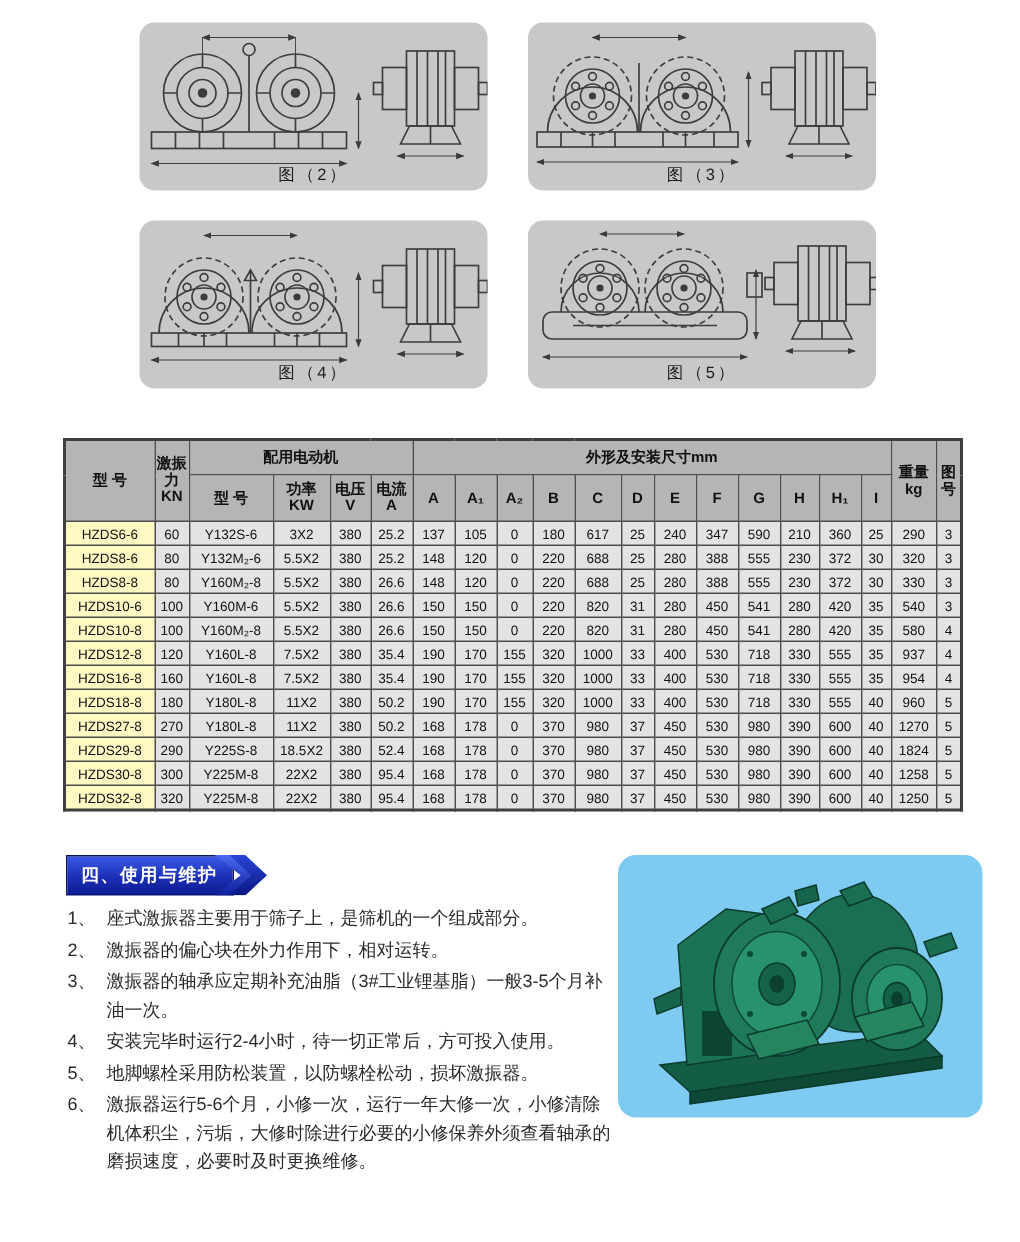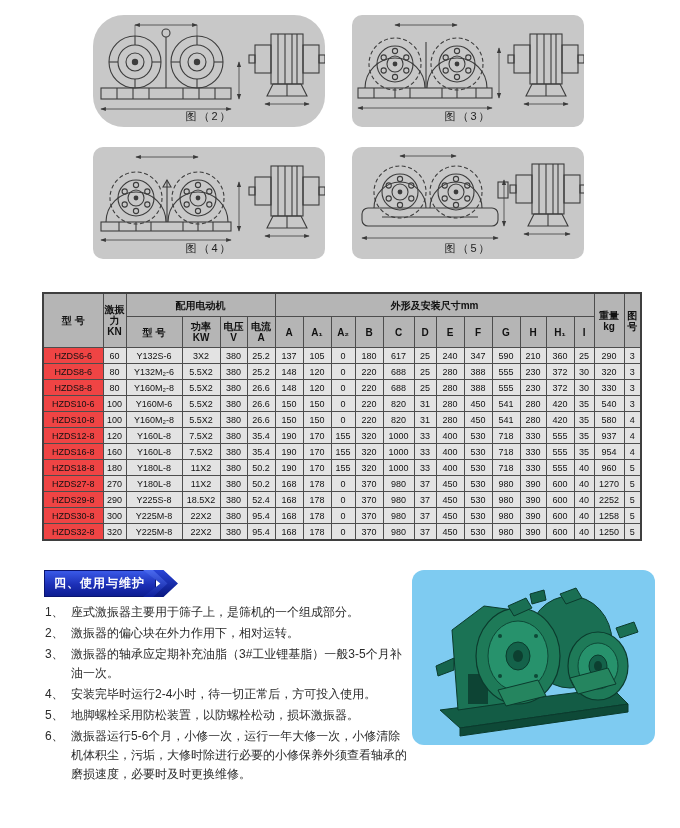--- a/index.html
+++ b/index.html
@@ -17,21 +17,21 @@
 
   
   table.spec{position:absolute;left:42px;top:292px;width:598px;border-collapse:collapse;
              table-layout:fixed;border:2px solid #3f3f3f;}
   table.spec th,table.spec td{border:1px solid #4d4d4d;text-align:center;padding:0;
              overflow:hidden;white-space:nowrap;}
   table.spec th{background:#b5b5b5;font-size:10px;font-weight:bold;color:#111;line-height:11px;margin-left:15px;}
   table.spec thead tr:first-child th{height:22px;}
   table.spec thead tr:last-child th{height:30px;}
   table.spec td{background:#e3e3e3;font-size:9px;height:15px;color:#111;}
-  table.spec td.model{background:#ef4444;font-size:9px;}
+  table.spec td.model{background:#fef9c3;font-size:9px;}
   .vstack div{line-height:11px;}
 
   
   .sect-wrap{position:absolute;left:44px;top:570px;display:flex;align-items:center;height:27px;}
   .sect-band{height:25px;line-height:24px;padding:0 10px 0 9px;
              background:linear-gradient(180deg,#3a5ae8 0%,#1c2fb6 55%,#0d1d92 100%);
              border:1px solid #0a1470;color:#fff;font-weight:bold;font-size:12px;letter-spacing:1px;}
   .chev{display:inline-block;width:30px;height:27px;
         clip-path:polygon(0 0,42% 0,100% 50%,42% 100%,0 100%,58% 50%);
         background:linear-gradient(180deg,#4a6af0,#0d1e9a);margin-left:-13px;}
@@ -88,21 +88,21 @@
         <rect x="6" y="15" width="16" height="28"></rect>
         <rect x="54" y="15" width="16" height="28"></rect>
         <rect x="0" y="25" width="6" height="8"></rect>
         <rect x="70" y="25" width="6" height="8"></rect>
         <path d="M24,54 L52,54 L58,66 L18,66 Z"></path>
         <line x1="38" y1="54" x2="38" y2="66"></line>
       </g>
     </defs>
   </svg>
 
-  <div class="figbox" style="left:93px;top:15px;border-radius:31px;">
+  <div class="figbox" style="left:93px;top:15px;">
     <svg class="figsvg" width="232" height="96" viewBox="0 0 232 96">
       <line class="dim" x1="42" y1="7" x2="104" y2="7" marker-start="url(#arr)" marker-end="url(#arr)"></line>
       <line class="thin" x1="42" y1="7" x2="42" y2="18"></line>
         <line class="thin" x1="104" y1="7" x2="104" y2="18"></line>
       <use href="#wp" transform="translate(42,44)"></use>
       <use href="#wp" transform="translate(104,44)"></use>
       <circle class="ln" cx="73" cy="15" r="4"></circle>
       <line class="ln" x1="73" y1="19" x2="73" y2="70"></line>
       <rect class="ln" x="8" y="70" width="130" height="11"></rect>
       <line class="ln" x1="24" y1="70" x2="24" y2="81"></line>
@@ -465,21 +465,21 @@
           <td>0</td>
           <td>370</td>
           <td>980</td>
           <td>37</td>
           <td>450</td>
           <td>530</td>
           <td>980</td>
           <td>390</td>
           <td>600</td>
           <td>40</td>
-          <td>2252</td>
+          <td>1824</td>
           <td>5</td>
         </tr>
         <tr>
           <td class="model">HZDS30-8</td>
           <td>300</td>
           <td>Y225M-8</td>
           <td>22X2</td>
           <td>380</td>
           <td>95.4</td>
           <td>168</td>

